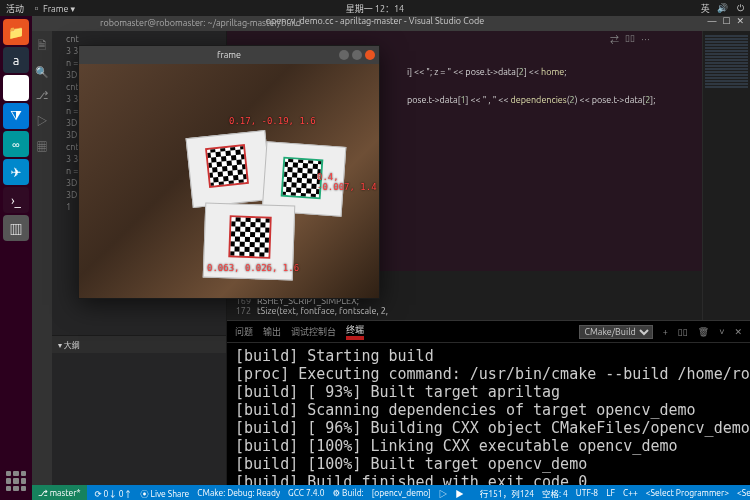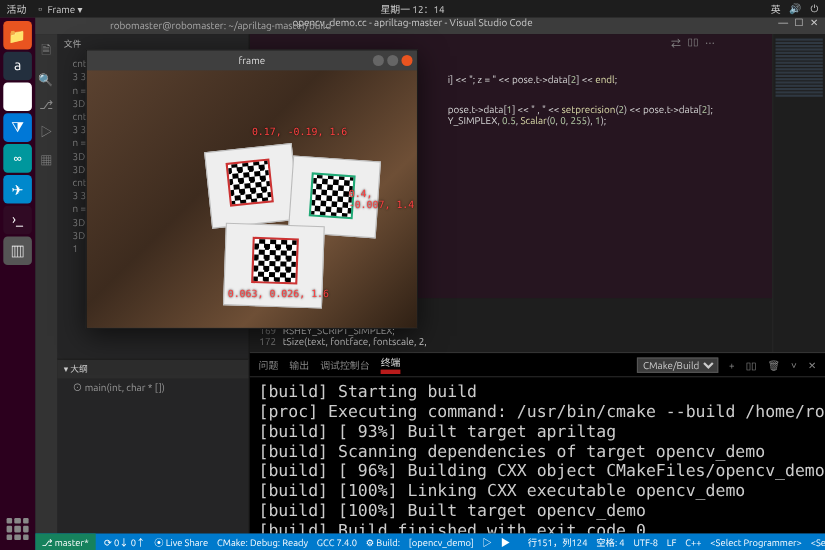--- a/index.html
+++ b/index.html
@@ -32,21 +32,21 @@
 .main { position: absolute; left: 32px; right: 0; top: 31px; bottom: 15px; background: #1e1e1e; }
 
 
 .sidebar-region { position: absolute; left: 0; top: 0; bottom: 0; width: 195px; background: #252526; border-right: 1px solid #1b1b1b; display: flex; }
 .actbar { width: 20px; background: #333; display: flex; flex-direction: column; align-items: center; padding-top: 6px; gap: 10px; color: #888; font-size: 11px; }
 .actbar div { cursor: pointer; }
 .sidepanel { flex: 1; color: #ccc; font-size: 9px; overflow: hidden; }
 .side-hdr { padding: 4px 6px; font-size: 8px; color: #aaa; }
 .file-tree { padding: 2px 0; }
 .file-tree .row { padding: 1px 6px 1px 14px; white-space: nowrap; color: #888; }
-.outline-hdr { padding: 3px 6px; font-size: 8px; background: #2d2d2d; margin-top: 92px; border-top: 1px solid #1b1b1b; }
+.outline-hdr { padding: 3px 6px; font-size: 8px; background: #2d2d2d; margin-top: 120px; border-top: 1px solid #1b1b1b; }
 .outline-body .row { padding: 1px 6px 1px 14px; color: #999; }
 
 
 .editor { position: absolute; left: 195px; right: 0; top: 0; bottom: 0; display: flex; flex-direction: column; }
 .editor-top { flex: 1; display: flex; position: relative; }
 .code-area { flex: 1; background: #1e1e1e; color: #d4d4d4; font-family: "Consolas","DejaVu Sans Mono",monospace; font-size: 9px; padding: 6px 0 0 0; overflow: hidden; position: relative; }
 .code-line { display: flex; }
 .gutter { width: 30px; text-align: right; color: #858585; padding-right: 6px; }
 .code-txt { white-space: pre; }
 .num { color: #b5cea8; }
@@ -141,66 +141,59 @@
 
   <div class="sidebar-region">
     <div class="actbar">
       <div>🗎</div>
       <div>🔍</div>
       <div>⎇</div>
       <div>▷</div>
       <div>▦</div>
     </div>
     <div class="sidepanel">
-      <div class="side-hdr">文件</div>
       <div class="file-tree" id="tree">
           <div class="row">cnt</div>
           <div class="row">3 3</div>
           <div class="row">n =</div>
           <div class="row">3D p</div>
           <div class="row">cnt</div>
           <div class="row">3 3</div>
           <div class="row">n =</div>
           <div class="row">3D p</div>
           <div class="row">3D p</div>
           <div class="row">cnt</div>
           <div class="row">3 3</div>
           <div class="row">n =</div>
           <div class="row">3D p</div>
           <div class="row">3D p</div>
           <div class="row">1</div>
         </div>
       <div class="outline-hdr">▾ 大纲</div>
-      <div class="outline-body" id="outline">
-          <div class="row">⊙ main(int, char * [])</div>
-        </div>
     </div>
   </div>
 
   <div class="editor">
     <div class="editor-top">
       <div class="code-area">
         <div class="darkpane"></div>
         <div class="tab-actions">
           <span>⇄</span>
           <span>▯▯</span>
           <span>⋯</span>
         </div>
         <div id="upper-code" style="position:absolute; top:36px; left:180px; color:#d4d4d4;">
             <div class="code-line" style="margin-top: 0px;">
-              <span class="code-txt">i] &lt;&lt; "; z = " &lt;&lt; pose.t-&gt;data[<span class="num">2</span>] &lt;&lt; <span class="fn">endl</span>;</span>
+              <span class="code-txt">i] &lt;&lt; "; z = " &lt;&lt; pose.t-&gt;data[<span class="num">2</span>] &lt;&lt; <span class="fn">home</span>;</span>
             </div>
             <div class="code-line" style="margin-top: 0px;">
               <span class="code-txt"></span>
             </div>
             <div class="code-line" style="margin-top: 18px;">
-              <span class="code-txt">pose.t-&gt;data[<span class="num">1</span>] &lt;&lt; " , " &lt;&lt; <span class="fn">setprecision</span>(<span class="num">2</span>) &lt;&lt; pose.t-&gt;data[<span class="num">2</span>];</span>
-            </div>
-            <div class="code-line" style="margin-top: 0px;">
-              <span class="code-txt">Y_SIMPLEX, <span class="num">0</span>.<span class="num">5</span>, <span class="fn">Scalar</span>(<span class="num">0</span>, <span class="num">0</span>, <span class="num">255</span>), <span class="num">1</span>);</span>
+              <span class="code-txt">pose.t-&gt;data[<span class="num">1</span>] &lt;&lt; " , " &lt;&lt; <span class="fn">dependencies</span>(<span class="num">2</span>) &lt;&lt; pose.t-&gt;data[<span class="num">2</span>];</span>
             </div>
           </div>
         <div id="lower-code" style="position:absolute; bottom:4px; left:0;">
             <div class="code-line">
               <span class="gutter">168</span>
               <span class="code-txt">;</span>
             </div>
             <div class="code-line">
               <span class="gutter">169</span>
               <span class="code-txt">RSHEY_SCRIPT_SIMPLEX;</span>

